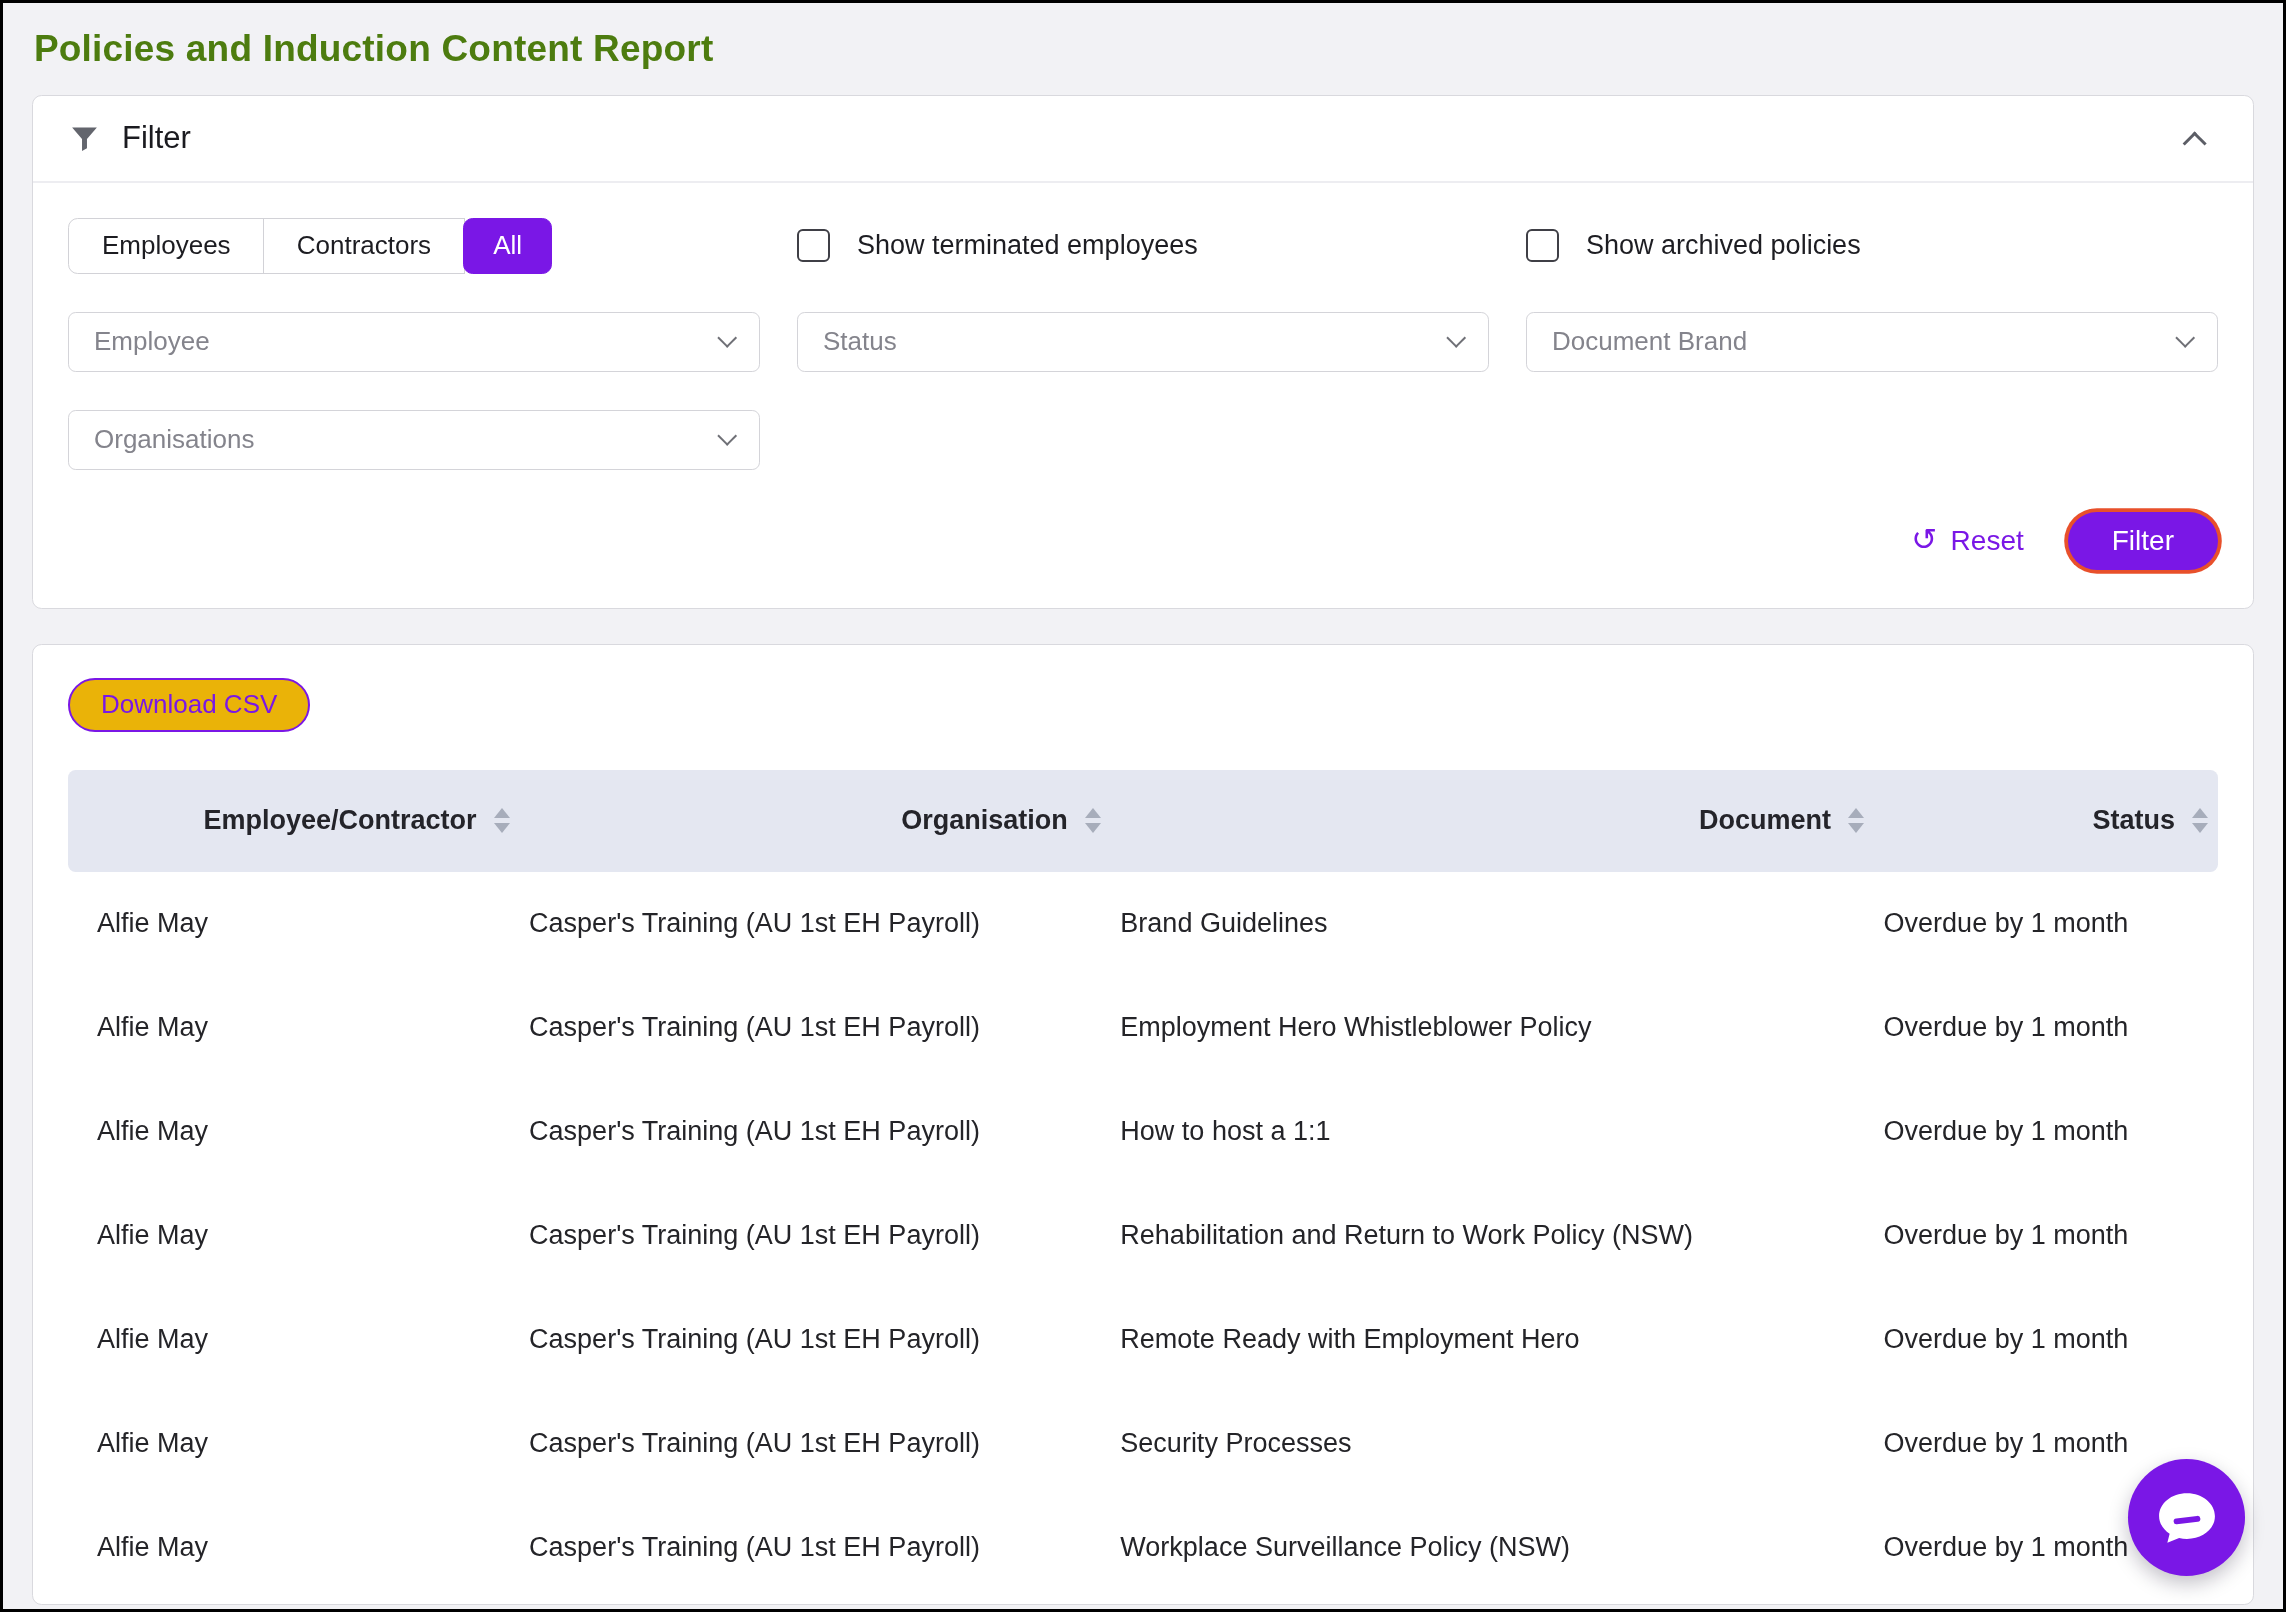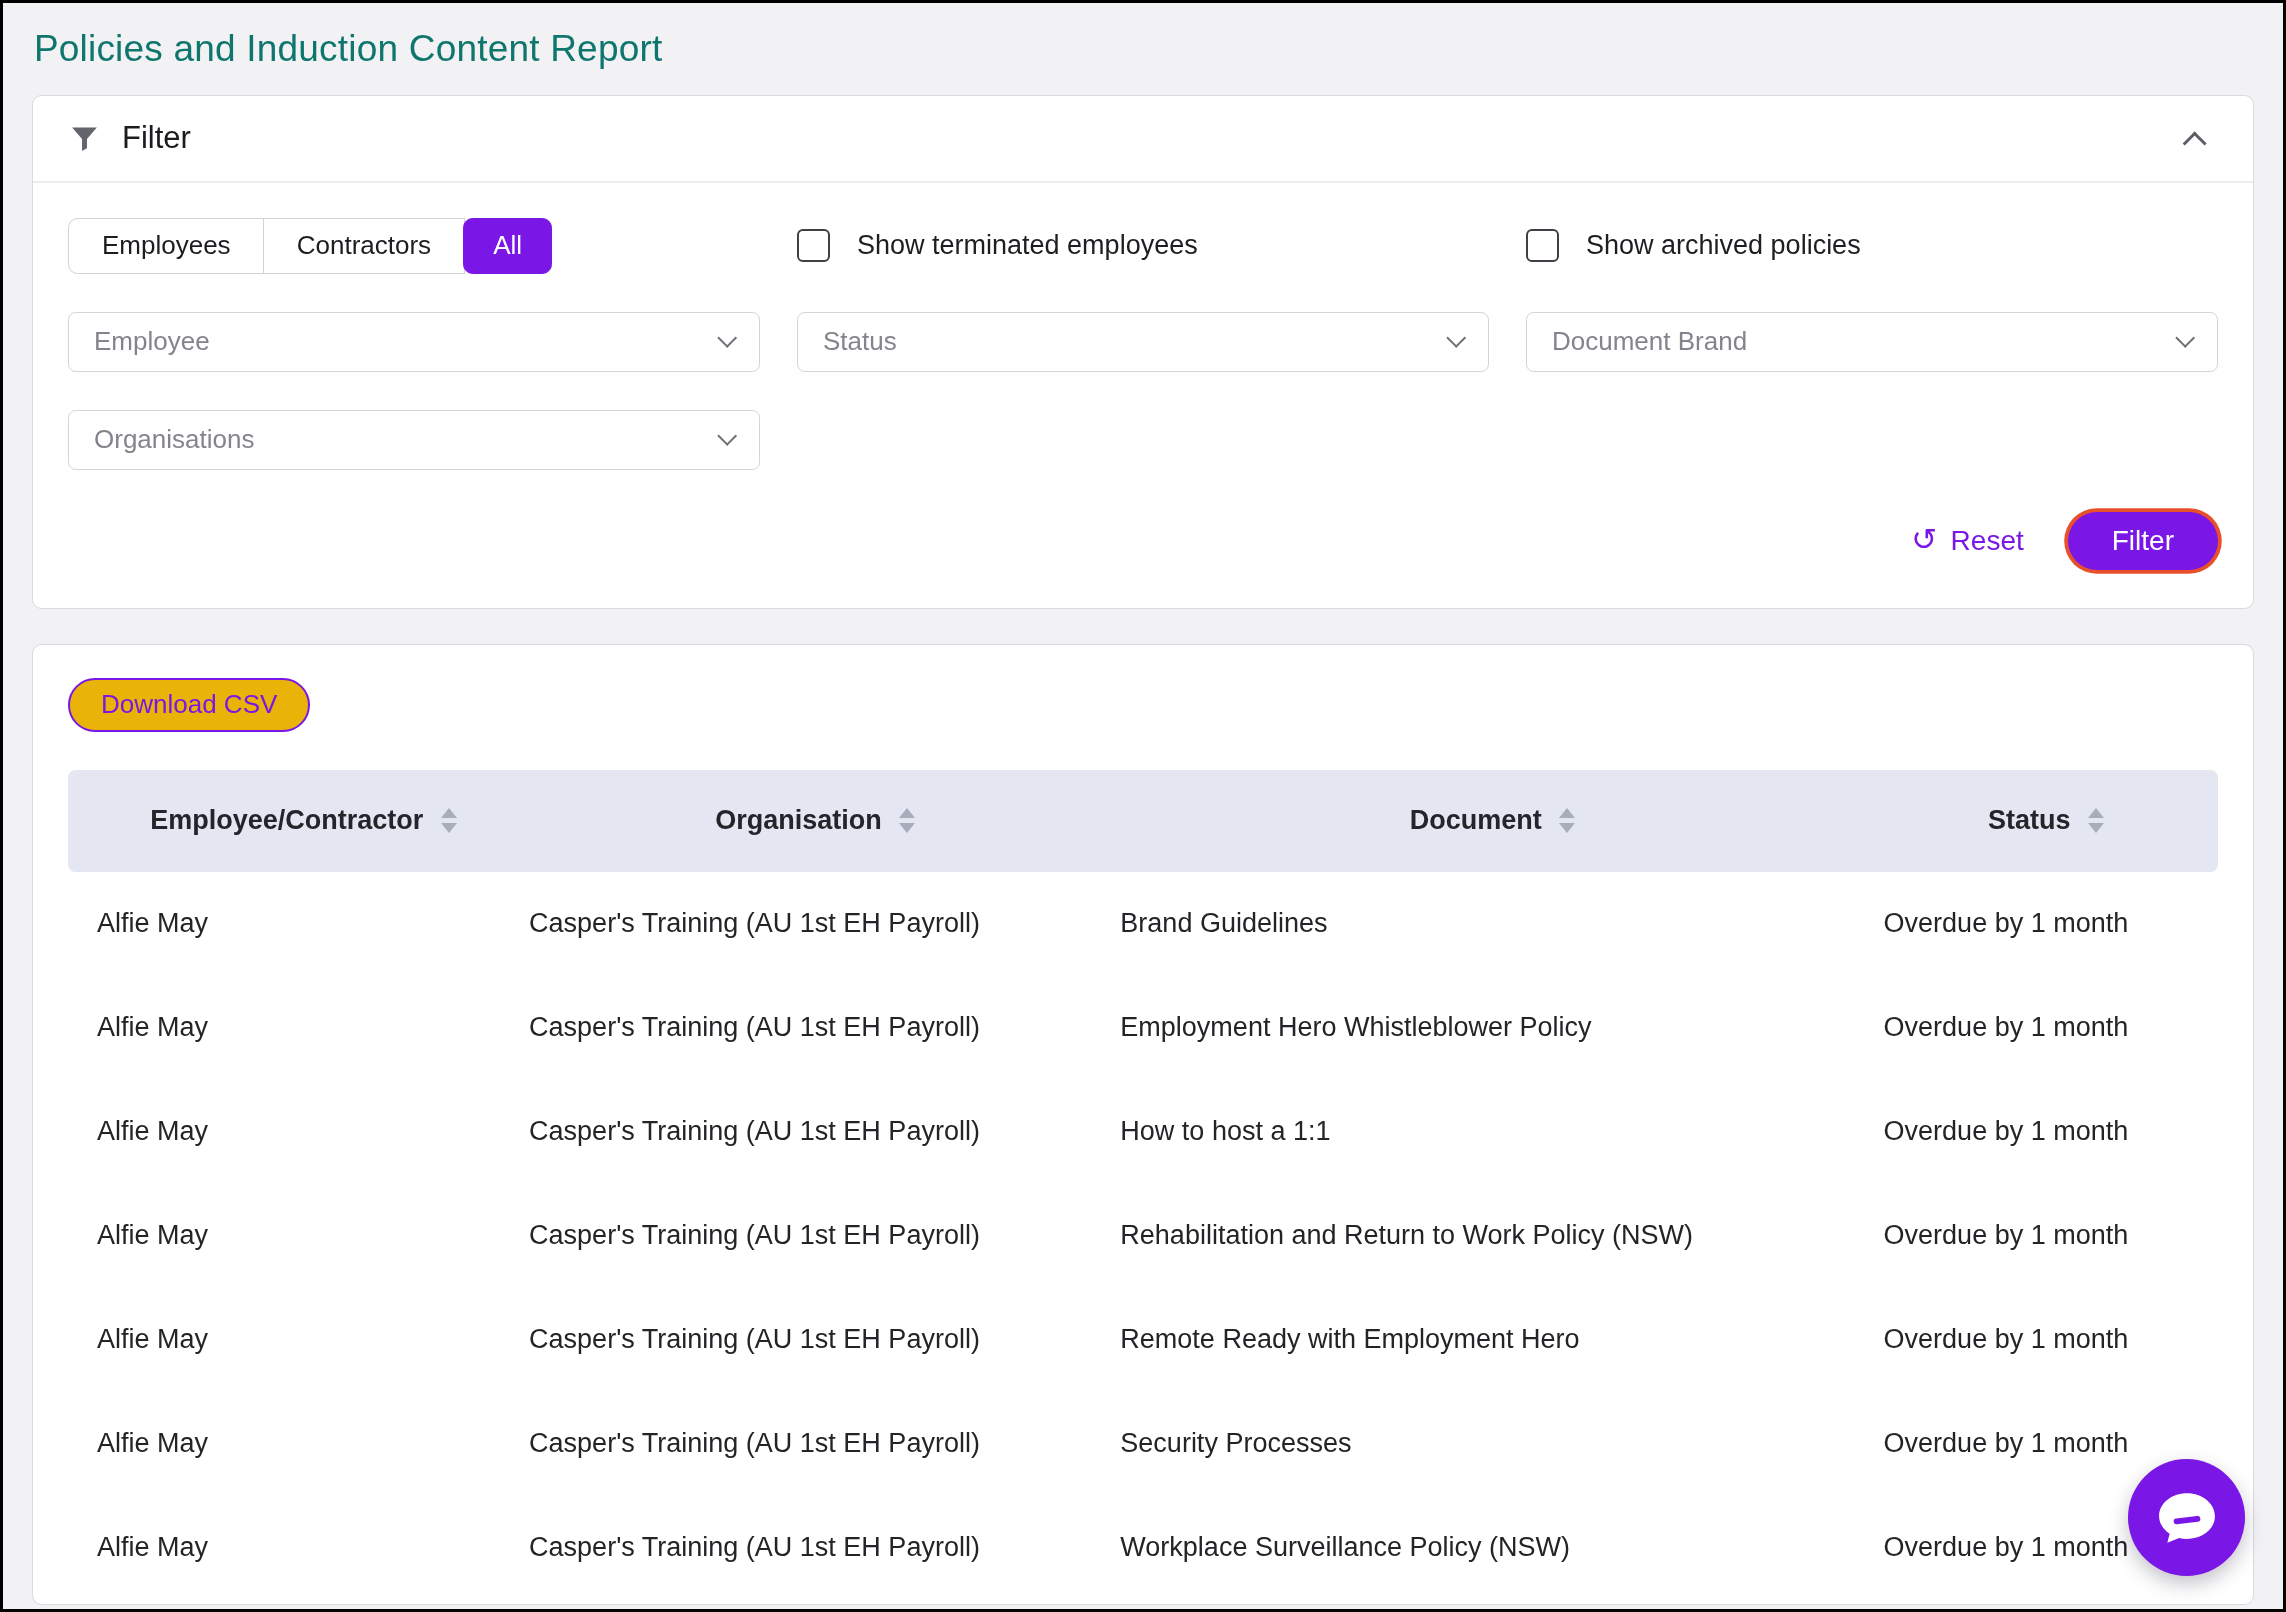--- a/index.html
+++ b/index.html
@@ -5,21 +5,21 @@
   :root{
     --accent:#7A17E6;
     --focus-ring:#E8502B;
     --table-header-bg:#E4E7F1;
   }
   *{box-sizing:border-box;margin:0;padding:0}
   html,body{width:2286px;height:1612px}
   body{font-family:"Liberation Sans",sans-serif;background:#e9e9ec;overflow:hidden}
   .frame{width:2286px;height:1612px;border:3.8px solid #000;background:#f2f2f5;padding:15.4px 29px 0;position:relative;overflow:hidden}
 
-  .page-title{font-size:37px;font-weight:400;color:#0f766e;margin:9.6px 0 25px 1.9px;letter-spacing:0.2px}
+  .page-title{font-size:37px;font-weight:700;color:#4d7c0f;margin:9.6px 0 25px 1.9px;letter-spacing:0.2px}
 
   .card{background:#fff;border:1.9px solid #d9d9de;border-radius:9.6px}
   .filter-card{margin-bottom:35px}
 
   .filter-head{display:flex;align-items:center;gap:21px;padding:21px 35px;height:85px}
   .funnel svg{display:block}
   .filter-title{font-size:31px;color:#1b1b20;font-weight:500}
   .collapse{margin-left:auto;width:46px;height:38px;display:flex;align-items:center;justify-content:center;background:none;border:none;cursor:pointer}
   .chev-up{width:17.3px;height:17.3px;border-left:3.4px solid #5c5e66;border-top:3.4px solid #5c5e66;transform:rotate(45deg);margin-top:9.6px}
   .filter-divider{height:1.9px;background:#ededf1}
@@ -45,21 +45,21 @@
 
   .actions{display:flex;justify-content:flex-end;align-items:center;gap:44px;margin-top:42px}
   .reset-btn{display:inline-flex;align-items:center;gap:13.4px;color:var(--accent);font-size:28px;background:none;border:none;cursor:pointer;font-family:inherit}
   .reset-glyph{font-size:31px;line-height:1;transform:translateY(-1px)}
   .filter-btn{height:58px;padding:0 44px;background:var(--accent);color:#fff;font-size:28px;border:none;border-radius:960px;box-shadow:0 0 0 3.8px var(--focus-ring);cursor:pointer;font-family:inherit}
 
   .table-card{padding:33px 35px 0;min-height:961px}
   .download-btn{height:54px;padding:0 31px;border:2.4px solid var(--accent);color:var(--accent);background:#eab308;border-radius:960px;font-size:26px;cursor:pointer;font-family:inherit}
 
   table{width:100%;border-collapse:collapse;margin-top:38px;table-layout:fixed}
-  thead th{background:var(--table-header-bg);height:102px;font-size:27px;font-weight:700;color:#24242a;text-align:center;padding:0 9.6px;cursor:pointer}
+  thead th{background:var(--table-header-bg);height:102px;font-size:27px;font-weight:700;color:#24242a;text-align:right;padding:0 9.6px;cursor:pointer}
   thead th:first-child{padding-left:29px;border-radius:7.7px 0 0 7.7px}
   thead th:last-child{border-radius:0 7.7px 7.7px 0}
   .th-inner{display:inline-flex;align-items:center;gap:17.3px}
   .sort{display:inline-flex;flex-direction:column;gap:4.8px}
   .tri-up{width:0;height:0;border-left:8.6px solid transparent;border-right:8.6px solid transparent;border-bottom:10.6px solid #a7adbb}
   .tri-down{width:0;height:0;border-left:8.6px solid transparent;border-right:8.6px solid transparent;border-top:10.6px solid #a7adbb}
   tbody td{height:104px;font-size:27px;color:#242428;padding:0 9.6px;vertical-align:middle;overflow:hidden;white-space:nowrap}
   tbody td:first-child{padding-left:29px}
 
   .chat-btn{position:absolute;right:38px;bottom:33px;width:117px;height:117px;border-radius:50%;background:var(--accent);border:none;display:flex;align-items:center;justify-content:center;box-shadow:0 7.7px 19px rgba(20,10,40,.25);cursor:pointer}

